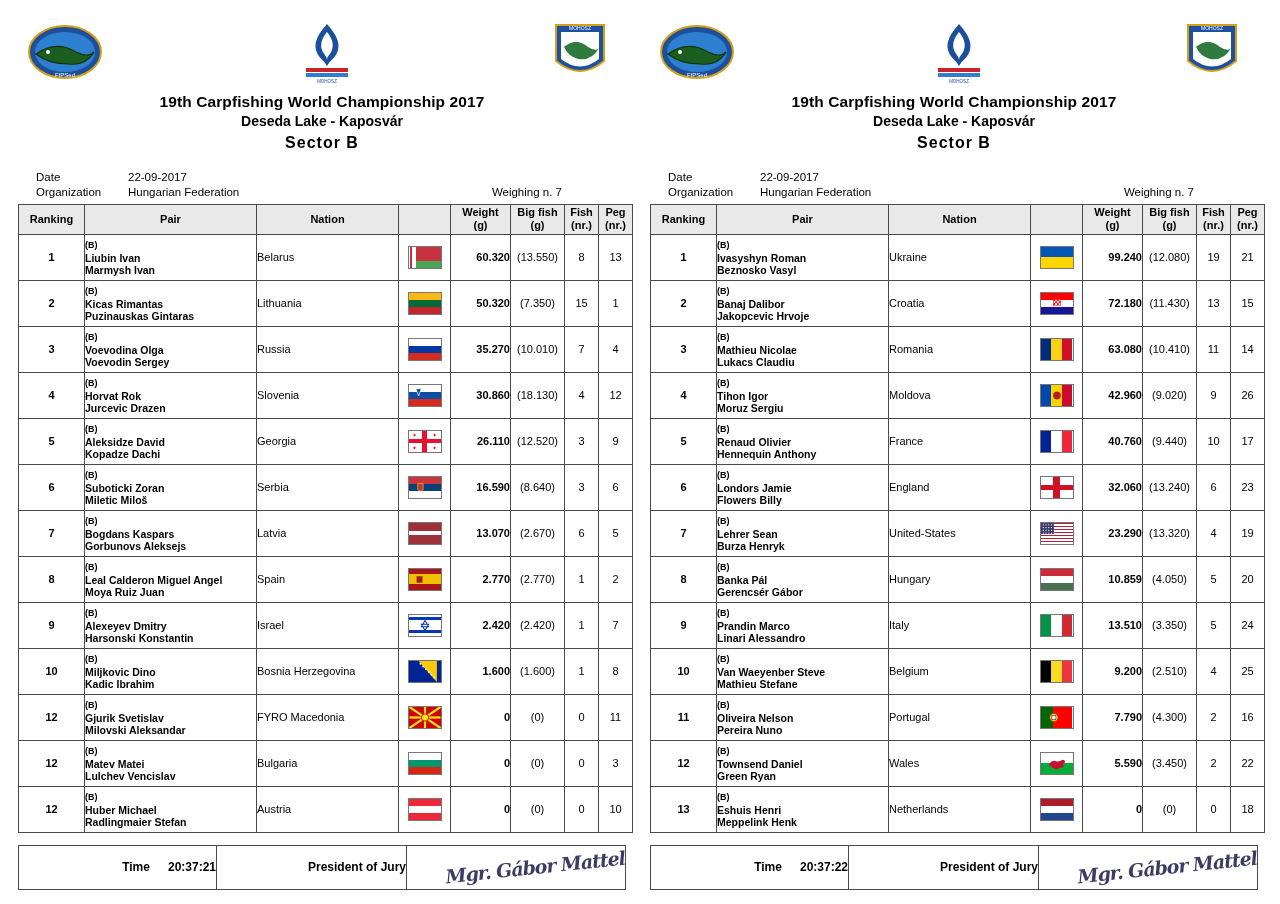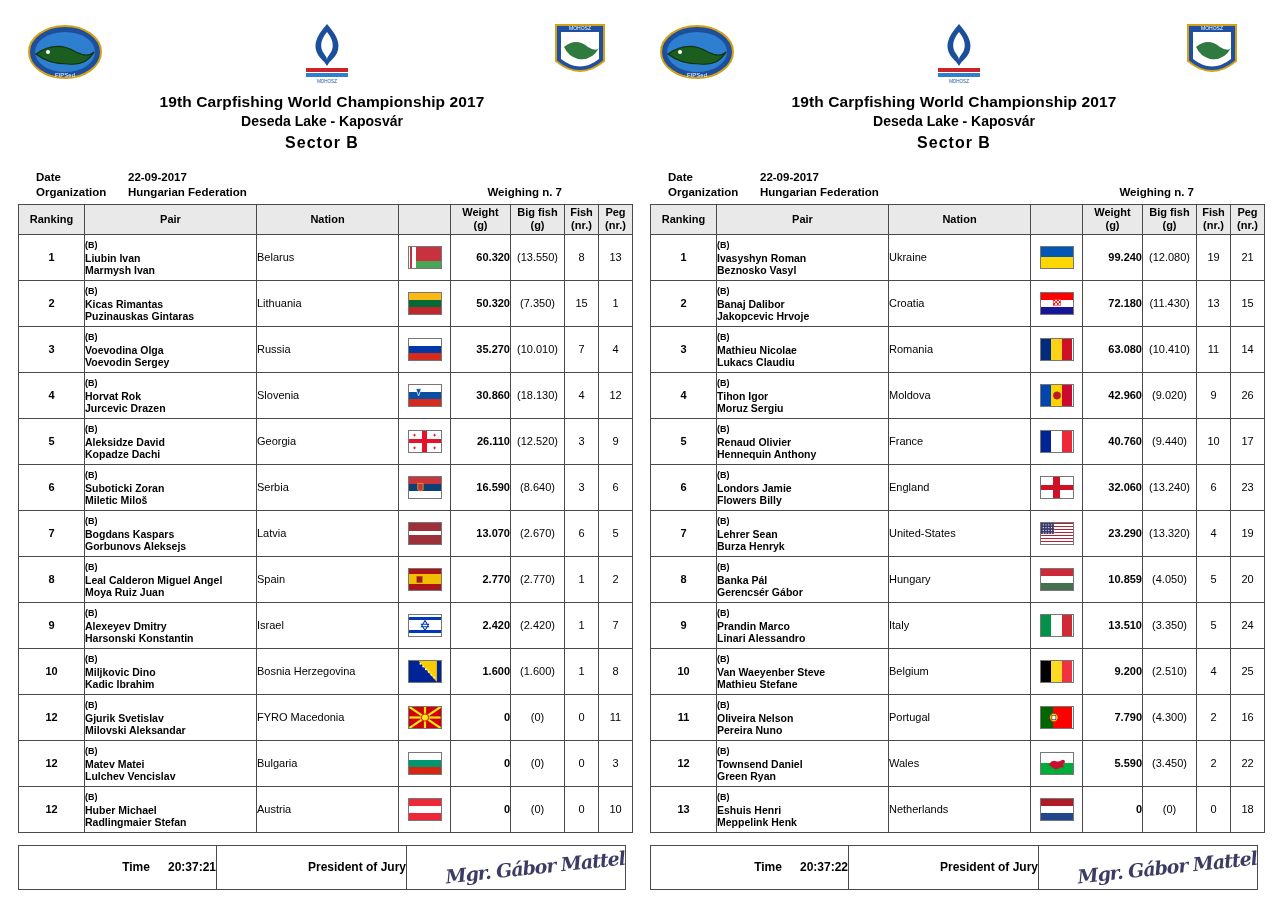--- a/index.html
+++ b/index.html
@@ -71,21 +71,21 @@
     font-size: 16px;
     font-weight: bold;
     margin-top: 5px;
     letter-spacing: 1px;
   }
 
   
   .meta {
     margin-top: 18px;
     font-size: 11.5px;
-    font-weight: bold;
+    font-weight: normal;
     padding-left: 18px;
     box-sizing: border-box;
   }
   .meta-row {
     display: flex;
     align-items: baseline;
     line-height: 15px;
   }
   .meta-label { width: 92px; }
   .meta-value { }

